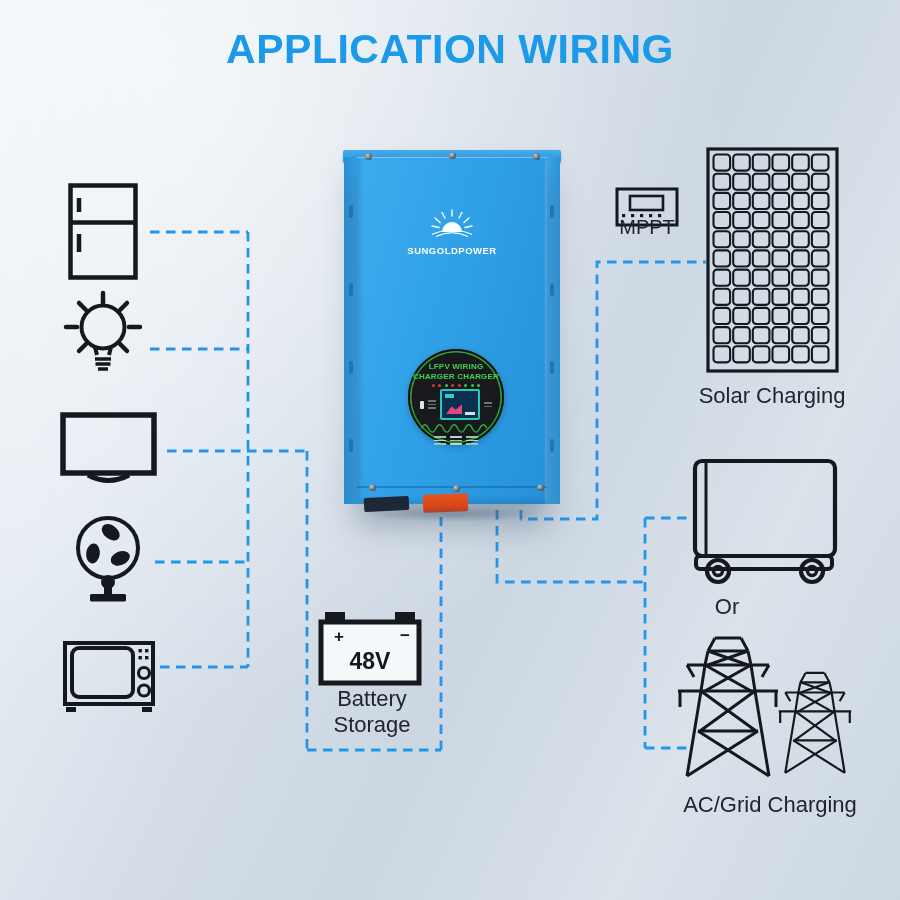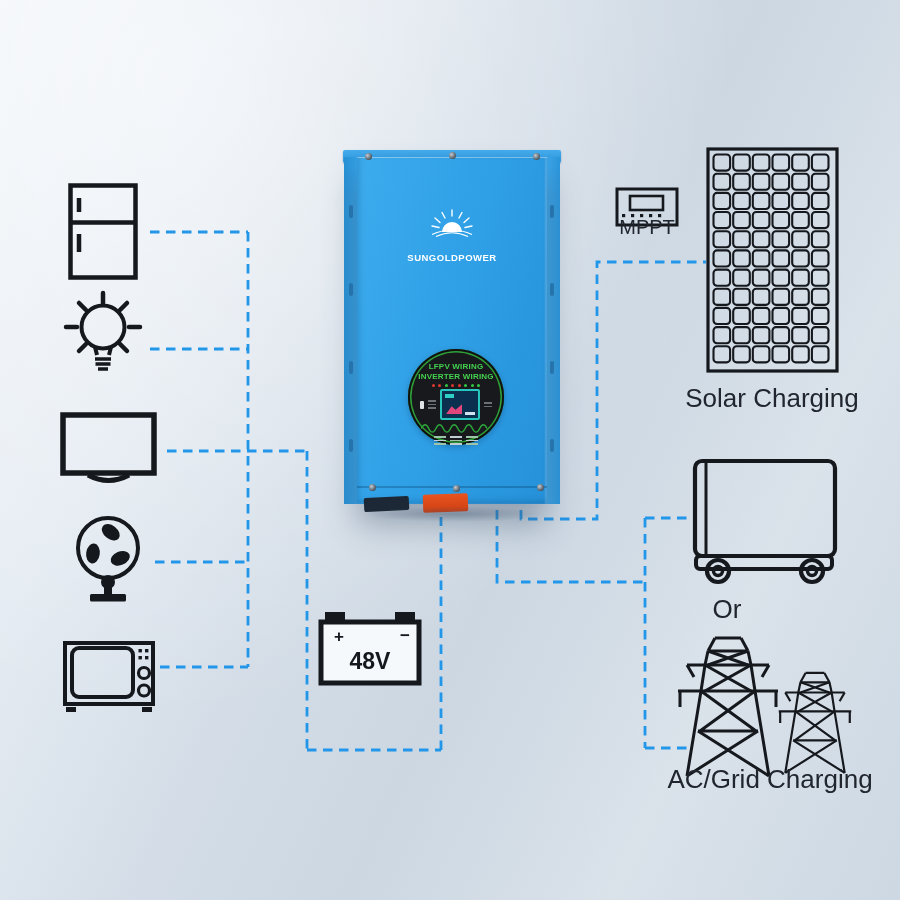--- a/index.html
+++ b/index.html
@@ -9,42 +9,42 @@
     background:
       radial-gradient(ellipse at 18% 8%, rgba(255,255,255,.55), rgba(255,255,255,0) 55%),
       linear-gradient(115deg,#f0f4f8 0%,#e4ebf2 22%,#d4dde7 42%,#ccd7e2 58%,#dae2ea 78%,#cdd8e3 100%);
   }
   .title{
     position:absolute;top:26px;left:0;width:900px;text-align:center;
     font-size:41px;font-weight:700;letter-spacing:.5px;
     color:var(--accent-title,#1a9ae8);
   }
   .abs{position:absolute;}
-  .lbl{position:absolute;color:#20252e;font-size:26px;text-align:center;line-height:1.18;}
+  .lbl{position:absolute;color:#20252e;font-size:22px;text-align:center;line-height:1.18;}
   svg{display:block;}
   .wires{position:absolute;left:0;top:0;}
   .wires path{stroke:var(--wire-blue,#2296e9);stroke-width:2.8;fill:none;stroke-dasharray:9.5 6.5;}
 
   
   .inverter{position:absolute;left:343px;top:148px;width:218px;height:368px;}
   .inv-top{position:absolute;left:0;top:2px;width:218px;height:13px;border-radius:2px;
     background:linear-gradient(#45adee,#2b96dc);box-shadow:0 1px 2px rgba(20,60,100,.35);}
   .inv-side{position:absolute;top:9px;width:15px;height:347px;background:linear-gradient(90deg,#2691d6,#36a3e8);}
   .inv-side.left{left:1px;}
   .inv-side.right{right:1px;background:linear-gradient(90deg,#3fa9ec,#2a96dc);}
   .slot{position:absolute;left:5px;width:4px;height:13px;border-radius:2px;background:#1b6fae;opacity:.8;}
   .inv-body{position:absolute;left:14px;top:9px;width:190px;height:347px;
     background:linear-gradient(105deg,#3dacee 0%,#2f9fe6 50%,#2591d9 100%);
     box-shadow:0 20px 30px rgba(70,90,115,.45), inset 0 1px 0 rgba(255,255,255,.35), inset -2px 0 2px rgba(255,255,255,.18), inset 2px -3px 6px rgba(0,45,90,.22);}
   .inv-seam{position:absolute;left:14px;top:338px;width:190px;height:2px;background:rgba(0,50,90,.28);}
   .screw{position:absolute;width:7px;height:7px;border-radius:50%;
     background:radial-gradient(circle at 35% 35%, #c3ccd4, #5a6570 60%, #2c343c);}
   .inv-logo{position:absolute;left:0;right:0;top:60px;text-align:center;color:#fff;}
   .inv-logo svg{margin:0 auto;}
-  .brand{font-size:9.5px;font-weight:700;letter-spacing:.5px;margin-top:14px;}
+  .brand{font-size:9.5px;font-weight:700;letter-spacing:.5px;margin-top:7px;}
   .inv-display{position:absolute;left:65px;top:201px;width:96px;height:96px;border-radius:50%;
     background:#17191c;display:flex;flex-direction:column;align-items:center;
     box-shadow:inset 0 0 0 2px #0e1011, inset 0 0 0 3.5px #2f9e37, 0 2px 6px rgba(0,40,80,.3);}
   .disp-t{font-size:8px;font-weight:700;color:#45d14f;letter-spacing:.2px;line-height:1.2;white-space:nowrap;}
   .disp-t1{margin-top:13px;}
   .led-row{margin-top:3px;display:flex;gap:3.5px;}
   .led-row span{width:3px;height:3px;border-radius:50%;display:block;}
   .disp-mid{margin-top:2px;display:flex;align-items:center;gap:4px;}
   .disp-btn{width:4px;height:8px;background:#dfe3e6;border-radius:1px;}
   .mini-col{display:flex;flex-direction:column;gap:2px;}
@@ -65,20 +65,21 @@
     background:radial-gradient(ellipse, rgba(60,80,105,.35), rgba(60,80,105,0) 70%);}
 
   
   .ik{stroke:#15181d;fill:none;}
 </style>
 </head>
 <body>
 
 <div class="canvas">
 
+  <div class="title">APPLICATION WIRING</div>
 
   <svg class="wires" width="900" height="900">
     <path d="M150,232 H248 M150,349 H248 M167,451 H307 M155,562 H248 M160,667 H248
              M248,232 V667 M307,451 V750 M307,750 H441 M441,750 V517
              M521,494 V519 H597 V262 H706
              M497,494 V582 H645 M645,518 V748 M645,518 H690 M645,748 H687"></path>
   </svg>
 
   <div class="abs" style="left:68px;top:183px;">
     <svg width="70" height="97" viewBox="0 0 70 97">
@@ -179,21 +180,21 @@
           <path d="M22,2 V8 M12,4.5 L15,10 M32,4.5 L29,10 M5,10 L10,14.5 M39,10 L34,14.5 M2,18 L9,19.5 M42,18 L35,19.5"></path>
         </g>
         <path d="M12,24 A10,10 0 0 1 32,24 Z" fill="#fff"></path>
         <path d="M2,26.5 Q22,17.5 42,26.5 M6,28.5 Q22,21 38,28.5" stroke="#fff" stroke-width="1.2" fill="none"></path>
       </svg>
       <div class="brand">SUNGOLDPOWER</div>
     </div>
 
     <div class="inv-display">
       <div class="disp-t disp-t1">LFPV WIRING</div>
-      <div class="disp-t">INVERTER WIRING</div>
+      <div class="disp-t">CHARGER CHARGER</div>
       <div class="led-row">
           <span style="background: rgb(224, 58, 47);"></span>
           <span style="background: rgb(224, 58, 47);"></span>
           <span style="background: rgb(53, 200, 69);"></span>
           <span style="background: rgb(224, 58, 47);"></span>
           <span style="background: rgb(224, 58, 47);"></span>
           <span style="background: rgb(53, 200, 69);"></span>
           <span style="background: rgb(53, 200, 69);"></span>
           <span style="background: rgb(53, 200, 69);"></span>
         </div>
@@ -349,26 +350,30 @@
           <path d="M1,57 H101 M3,57 V73 M99,57 V73"></path>
           <path d="M24,57 L10,142 M78,57 L92,142"></path>
           <path d="M24,57 L79,97 M78,57 L23,97 M21,97 H81"></path>
           <path d="M21,97 L92,142 M81,97 L10,142"></path>
         </g>
       </defs>
       <use href="#pylon" transform="translate(3,4)"></use>
       <use href="#pylon" transform="translate(104,40) scale(0.725)"></use>
     </svg>
   </div>
-  <div class="lbl" style="left:660px;top:764px;width:220px;">AC/Grid Charging</div>
+  <div class="lbl" style="left:660px;top:792px;width:220px;">AC/Grid Charging</div>
 
   <div class="abs" style="left:318px;top:610px;">
     <svg width="104" height="76" viewBox="0 0 104 76">
       <rect x="7" y="2" width="20" height="11" fill="#15181d"></rect>
       <rect x="77" y="2" width="20" height="11" fill="#15181d"></rect>
       <rect x="3" y="12" width="98" height="61" fill="#f6f9fc" stroke="#15181d" stroke-width="5"></rect>
       <text x="16" y="32" font-size="17" font-weight="bold" fill="#15181d">+</text>
       <text x="82" y="31" font-size="17" font-weight="bold" fill="#15181d">−</text>
       <text x="52" y="59" font-size="23" font-weight="bold" fill="#15181d" text-anchor="middle">48V</text>
     </svg>
   </div>
+  <div class="lbl" style="left:310px;top:686px;width:124px;">
+    <div>Battery</div>
+    <div>Storage</div>
+  </div>
 
 </div>
 
 </body></html>

